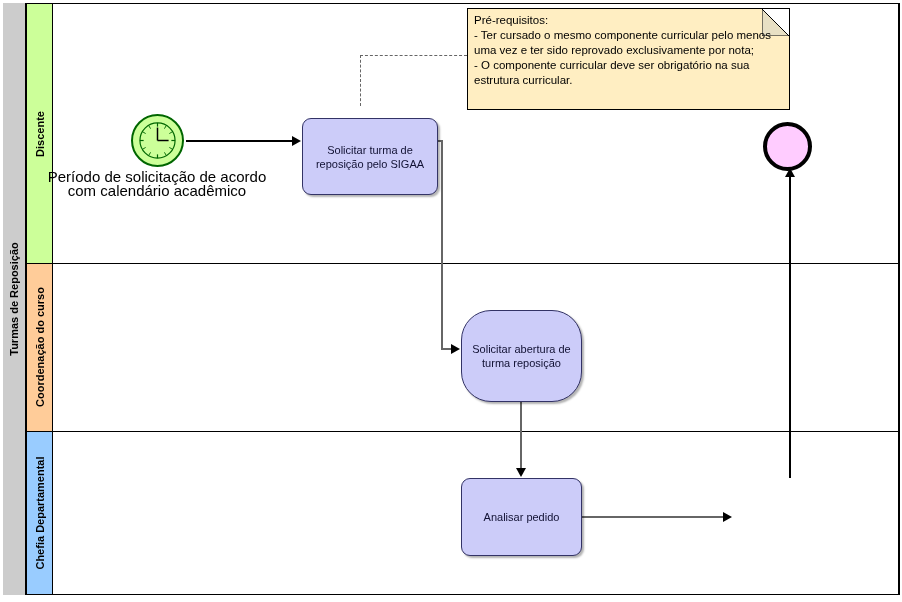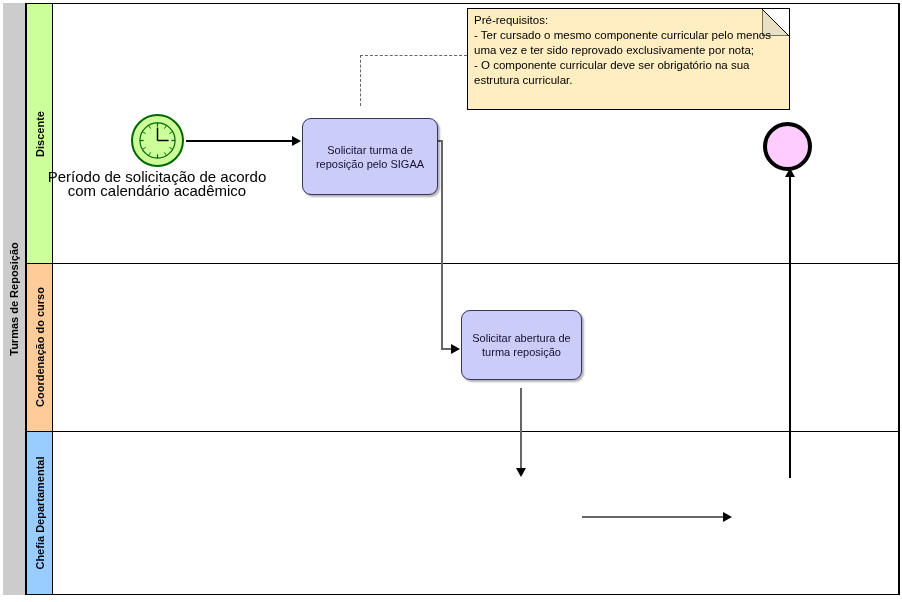--- a/index.html
+++ b/index.html
@@ -134,17 +134,18 @@
       <line x1="26.5" y1="26.5" x2="38.5" y2="26.5" stroke="#000000" stroke-width="1.6"></line>
     </svg>
   </div>
   <div class="evt-label" style="left:47px;top:170px;width:220px;">Período de solicitação de acordo
 com calendário acadêmico</div>
 
   <div class="event end" style="left:763px;top:122px;width:49px;height:49px;"></div>
 
   <div class="task" style="left: 302px; top: 110px; width: 136px; height: 77px; background: rgb(204, 204, 249); border-color: rgb(51, 51, 102); margin-top: 8px;">Solicitar turma de reposição pelo SIGAA</div>
 
-  <div class="task" style="left: 461px; top: 310px; width: 121px; height: 70px; background: rgb(204, 204, 249); border-color: rgb(51, 51, 102);">Solicitar abertura de turma reposição</div>
+  <div class="task" style="left: 461px; top: 310px; width: 121px; height: 92px; background: rgb(204, 204, 249); border-color: rgb(51, 51, 102); border-radius: 30px;">Solicitar abertura de turma reposição</div>
 
+  <div class="task" style="left: 461px; top: 478px; width: 121px; height: 78px; background: rgb(204, 204, 249); border-color: rgb(51, 51, 102);">Analisar pedido</div>
 
 
 </div>
 
 </body></html>

